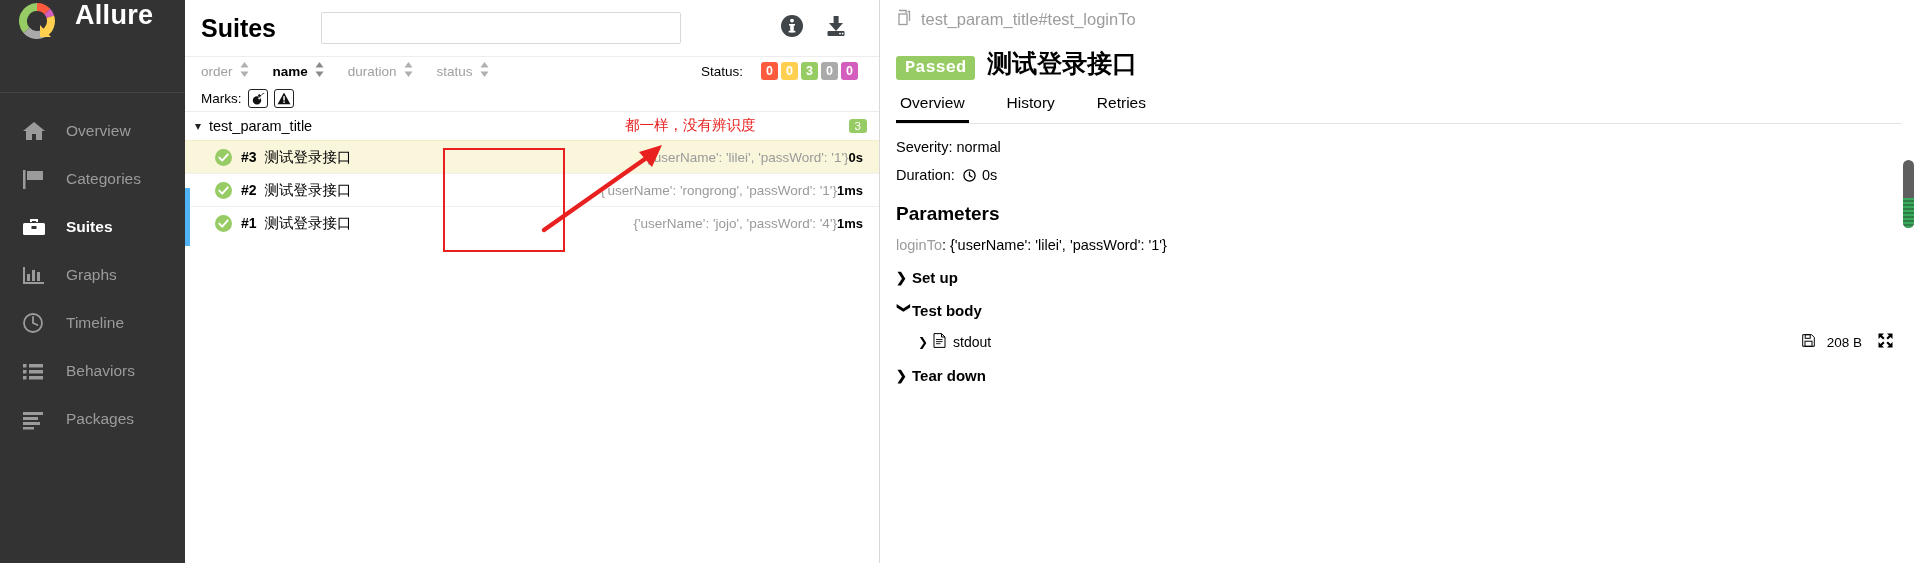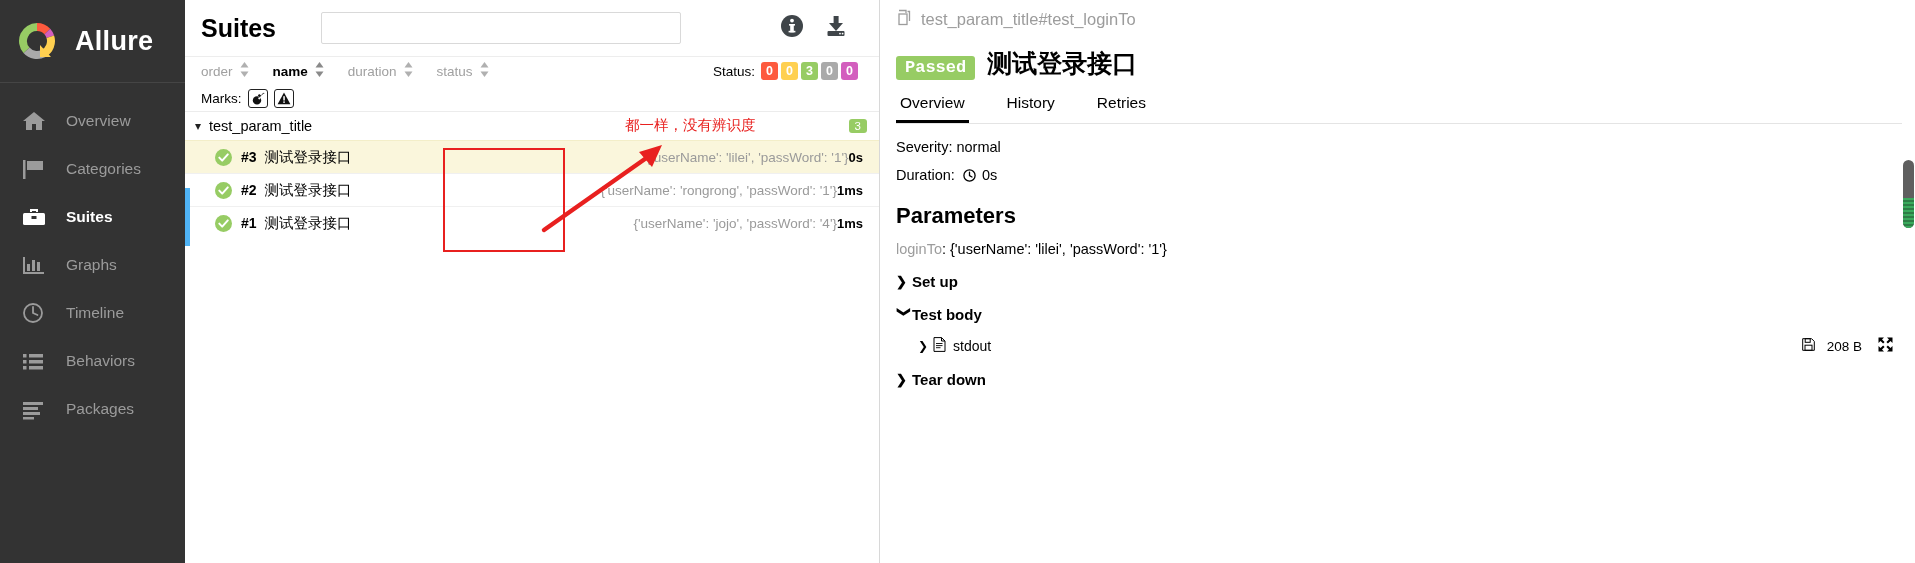--- a/index.html
+++ b/index.html
@@ -13,22 +13,22 @@
   .app { display: flex; width: 1915px; height: 563px; position: relative; }
 
   
   .sidebar {
     width: 185px; height: 563px;
     background: #333333;
     flex: 0 0 185px;
     position: relative;
   }
   .brand {
-    height: 83px;
-    display: flex; align-items: center;
+    height: 93px;
+    display: flex; align-items: flex-start;
     padding-left: 16px;
     border-bottom: 1px solid #454545;
   }
   .logo-mark { width: 42px; height: 42px; position: relative; flex: 0 0 42px; }
   .brand-name {
     color: #ffffff; font-size: 27px; font-weight: bold;
     margin-left: 17px; letter-spacing: 0.3px;
   }
   .nav { padding-top: 14px; }
   .nav-item {
@@ -91,21 +91,21 @@
     display: flex; align-items: center;
     padding-left: 16px;
     font-size: 13.5px;
     color: #a0a0a0;
   }
   .sorter { display: flex; align-items: center; margin-right: 24px; cursor: pointer; }
   .sorter.on { color: #000; font-weight: bold; }
   .sorter .lbl { margin-right: 7px; }
   .arrows { display: inline-block; width: 9px; }
   .status-group { margin-left: auto; display: flex; align-items: center; padding-right: 18px; }
-  .status-label { color: #000; font-size: 13.5px; margin-right: 6px; }
+  .status-label { color: #000; font-size: 13.5px; margin-right: 18px; }
   .badge {
     display: inline-flex; align-items: center; justify-content: center;
     min-width: 17px; height: 18px;
     border-radius: 3px;
     color: #fff; font-size: 12.5px; font-weight: bold;
     margin-right: 3px;
     padding: 0 3px;
   }
   .marks-row {
     height: 27px;
@@ -208,21 +208,21 @@
   .tab {
     font-size: 15.5px; color: #000;
     padding: 0 4px 8px;
     margin-right: 34px;
     cursor: pointer;
     border-bottom: 3px solid transparent;
   }
   .tab.active { border-bottom-color: #000; }
   .meta { font-size: 14.5px; color: #000; margin-top: 15px; }
   .meta + .meta { margin-top: 12px; }
-  .sec-title { font-size: 22px; font-weight: bold; color: #000; margin-top: 18px; }
+  .sec-title { font-size: 19px; font-weight: bold; color: #000; margin-top: 18px; }
   .param-line { font-size: 14.5px; color: #000; margin-top: 12px; }
   .param-key { color: #9c9c9c; }
   .exec-item {
     display: flex; align-items: center;
     font-size: 15px; font-weight: bold; color: #000;
     margin-top: 16px; cursor: pointer;
   }
   .exec-item .ec { width: 16px; display:inline-block; color:#000; font-size: 13px;}
   .sub-item {
     display: flex; align-items: center;

